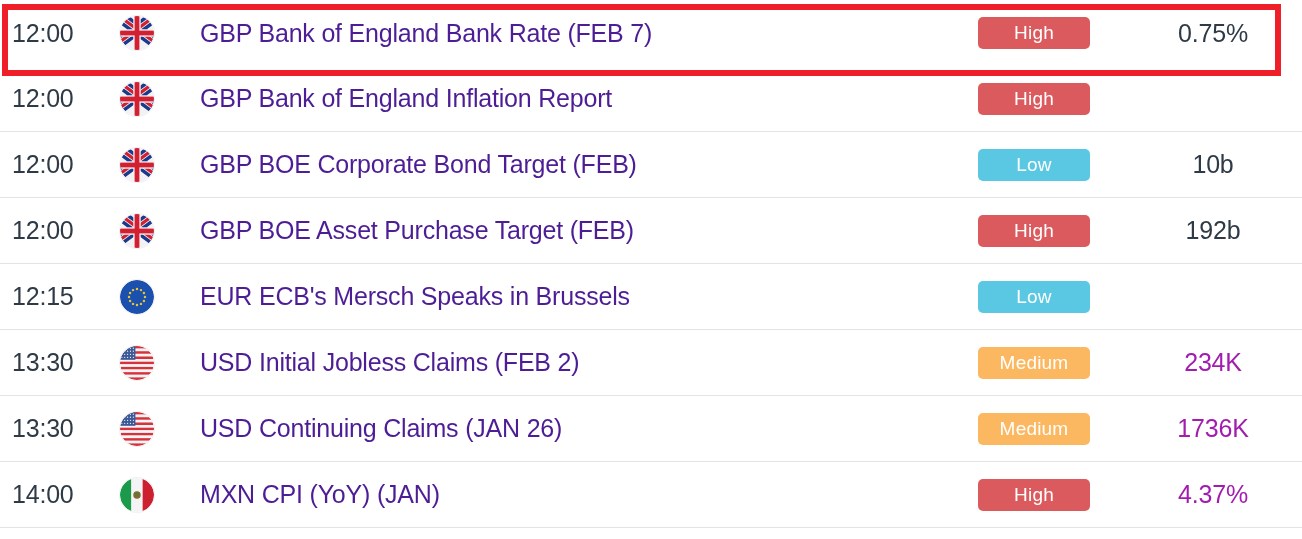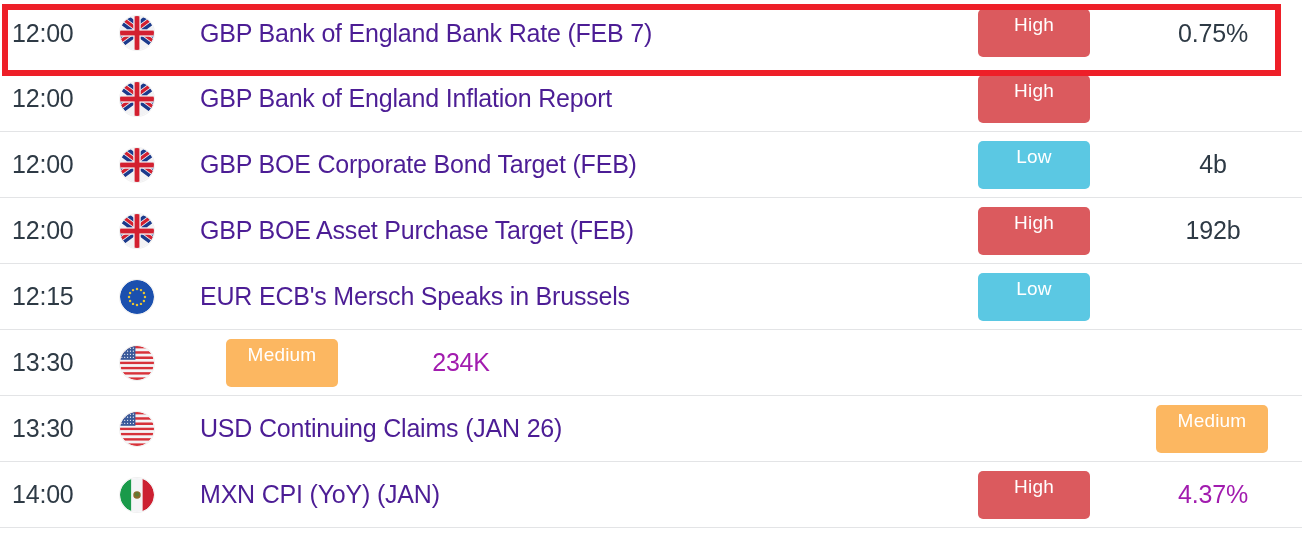--- a/index.html
+++ b/index.html
@@ -75,21 +75,21 @@
     flex: 0 0 180px;
     display: flex;
     align-items: center;
     justify-content: center;
   }
 
   .badge {
     display: inline-block;
     min-width: 112px;
     text-align: center;
-    padding: 6px 0 23px 0;
+    padding: 6px 0 7px 0;
     border-radius: 5px;
     color: #ffffff;
     font-size: 19px;
     line-height: 1;
     letter-spacing: 0.2px;
   }
 
   .col-value {
     width: 178px;
     flex: 0 0 178px;
@@ -193,21 +193,21 @@
                 <rect x="-4" y="25" width="72" height="14" fill="#f2f2f4"></rect>
                 <rect x="27.5" y="-4" width="9" height="72" fill="#d32030"></rect>
                 <rect x="-4" y="27.5" width="72" height="9" fill="#d32030"></rect>
               </g>
             </svg></span>
         </div>
         <div class="col-event">GBP BOE Corporate Bond Target (FEB)</div>
         <div class="col-impact">
           <span class="badge" style="background:#5bc8e3">Low</span>
         </div>
-        <div class="col-value">4b</div>
+        <div class="col-value">10b</div>
       </div>
       <div class="cal-row">
         <div class="col-time">12:00</div>
         <div class="col-flag">
           <span class="flag"><svg viewBox="0 0 64 64" width="34" height="34" aria-hidden="true">
               <defs>
                 <clipPath id="ukc">
                   <circle cx="32" cy="32" r="32"></circle>
                 </clipPath>
               </defs>
@@ -294,20 +294,21 @@
                 <circle cx="19.700000000000003" cy="15.6" r="1.15" fill="#ffffff"></circle>
                 <circle cx="25.1" cy="15.6" r="1.15" fill="#ffffff"></circle>
                 <circle cx="3.5" cy="21.4" r="1.15" fill="#ffffff"></circle>
                 <circle cx="8.9" cy="21.4" r="1.15" fill="#ffffff"></circle>
                 <circle cx="14.3" cy="21.4" r="1.15" fill="#ffffff"></circle>
                 <circle cx="19.700000000000003" cy="21.4" r="1.15" fill="#ffffff"></circle>
                 <circle cx="25.1" cy="21.4" r="1.15" fill="#ffffff"></circle>
               </g>
             </svg></span>
         </div>
+        <div class="col-event">USD Initial Jobless Claims (FEB 2)</div>
         <div class="col-impact">
           <span class="badge" style="background:#fcb761">Medium</span>
         </div>
         <div class="col-value alert">234K</div>
       </div>
       <div class="cal-row">
         <div class="col-time">13:30</div>
         <div class="col-flag">
           <span class="flag"><svg viewBox="0 0 64 64" width="34" height="34" aria-hidden="true">
               <defs>
@@ -350,20 +351,21 @@
                 <circle cx="14.3" cy="21.4" r="1.15" fill="#ffffff"></circle>
                 <circle cx="19.700000000000003" cy="21.4" r="1.15" fill="#ffffff"></circle>
                 <circle cx="25.1" cy="21.4" r="1.15" fill="#ffffff"></circle>
               </g>
             </svg></span>
         </div>
         <div class="col-event">USD Continuing Claims (JAN 26)</div>
         <div class="col-impact">
           <span class="badge" style="background:#fcb761">Medium</span>
         </div>
+        <div class="col-value alert">1736K</div>
       </div>
       <div class="cal-row">
         <div class="col-time">14:00</div>
         <div class="col-flag">
           <span class="flag"><svg viewBox="0 0 64 64" width="34" height="34" aria-hidden="true">
               <defs>
                 <clipPath id="mxc">
                   <circle cx="32" cy="32" r="32"></circle>
                 </clipPath>
               </defs>

